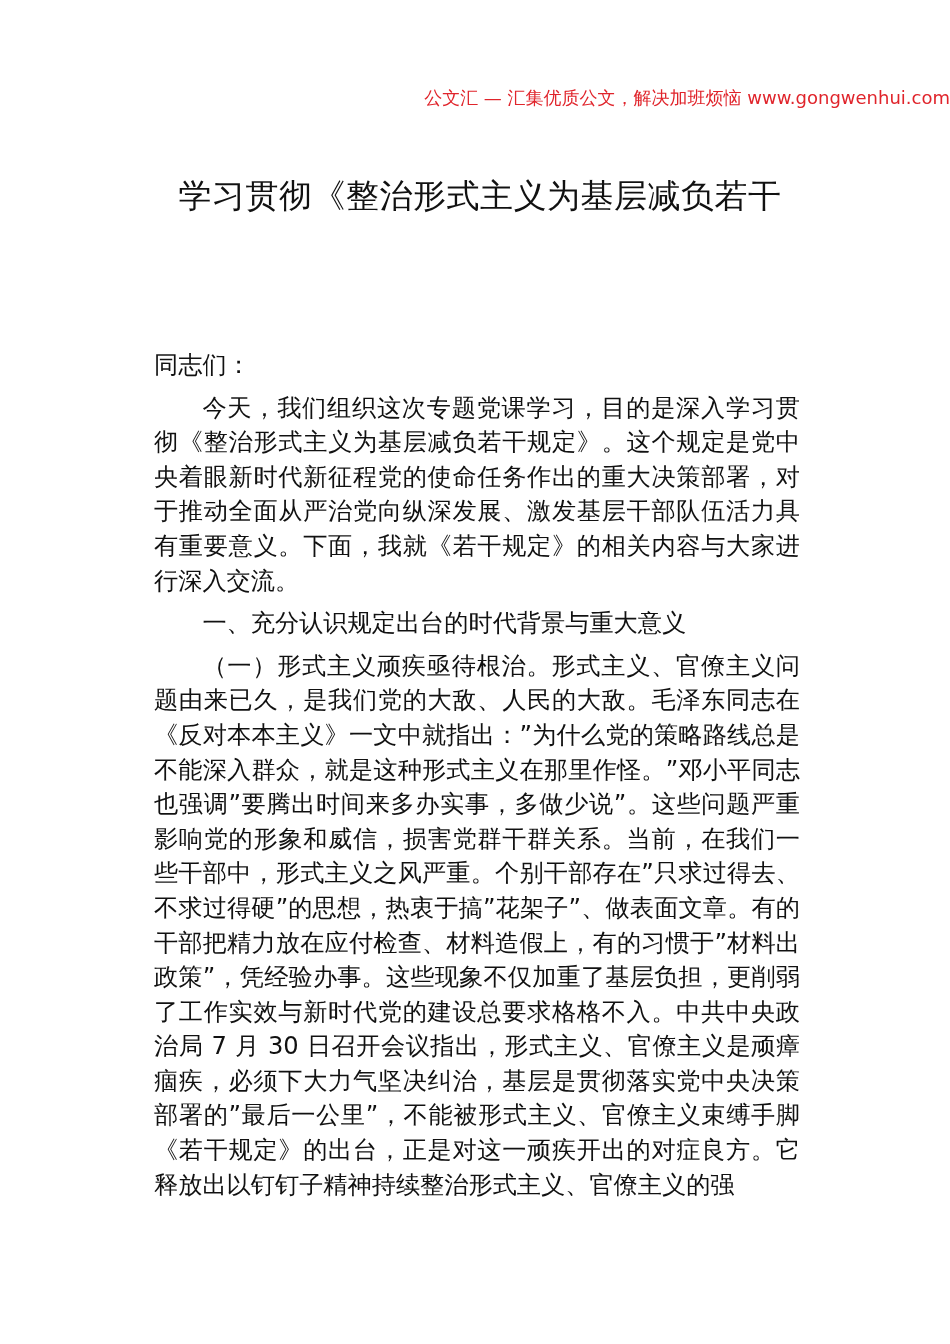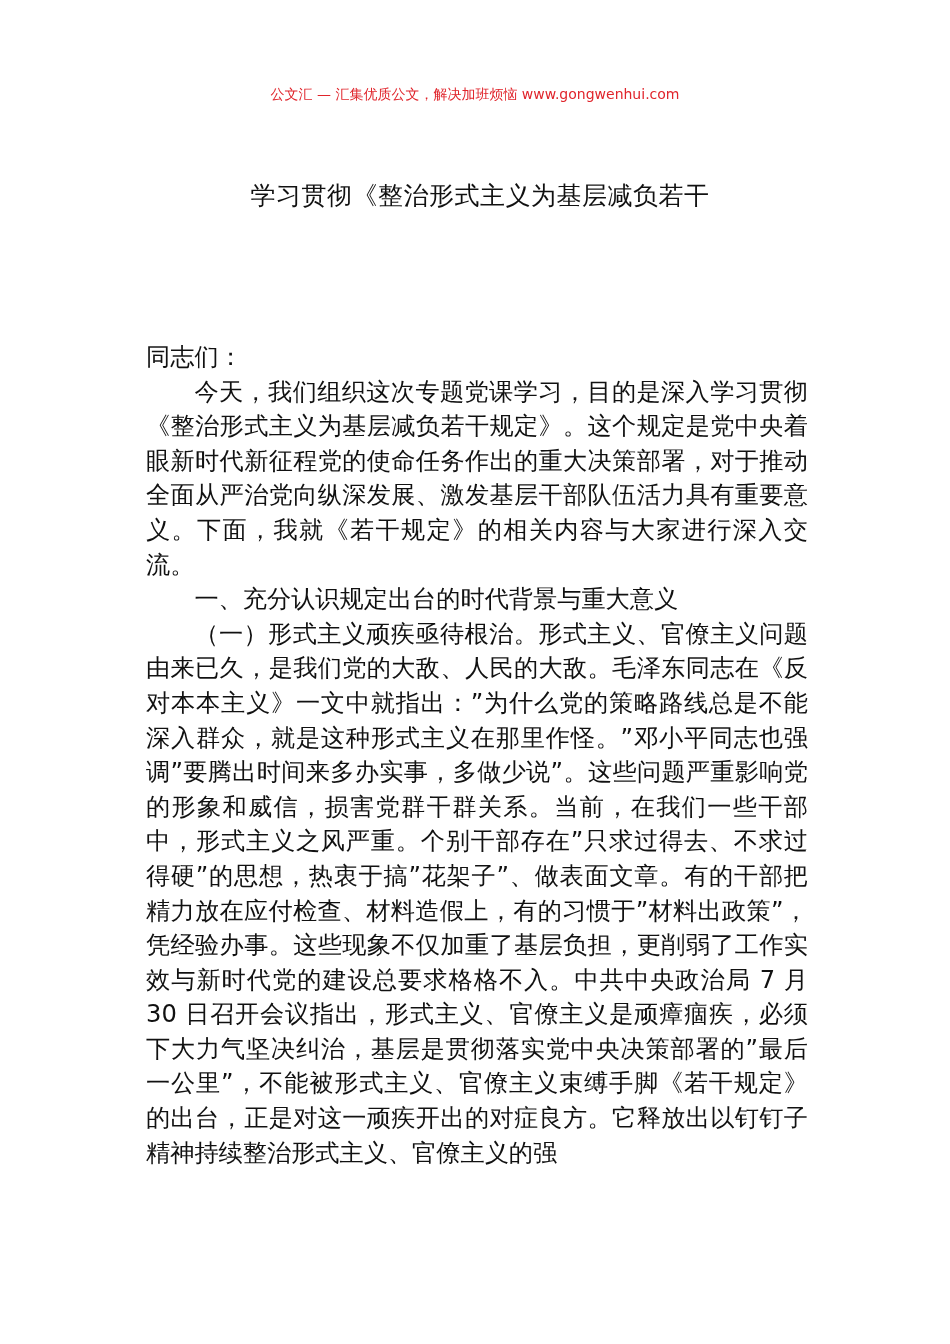--- a/index.html
+++ b/index.html
@@ -13,50 +13,50 @@
       position: relative;
       overflow: hidden;
       font-family: "DejaVu Sans", "Liberation Sans", sans-serif;
       color: #111111;
     }
     .header-banner {
       position: absolute;
       top: 86px;
       left: 0;
       width: 950px;
-      text-align: center;
-      font-size: 14px;
+      text-align: right;
+      font-size: 18px;
       color: #e0242b;
       letter-spacing: 0px;
       white-space: nowrap;
     }
     .title {
       position: absolute;
       top: 160px;
       left: 140px;
       width: 680px;
       text-align: center;
-      font-size: 25px;
+      font-size: 33px;
       line-height: 72px;
       color: #111111;
       letter-spacing: 0.5px;
     }
     .body-text {
       position: absolute;
       top: 340px;
       left: 146px;
       width: 662px;
       font-size: 24.2px;
       line-height: 34.6px;
       color: #111111;
       text-align: justify;
       letter-spacing: 0px;
     }
     .body-text p {
-      margin: 0;
+      margin: 8px;
       padding: 0;
     }
     .indent {
       text-indent: 2em;
     }
   </style>
 </head>
 <body>
 
 <div class="header-banner">公文汇 — 汇集优质公文，解决加班烦恼 www.gongwenhui.com</div>

